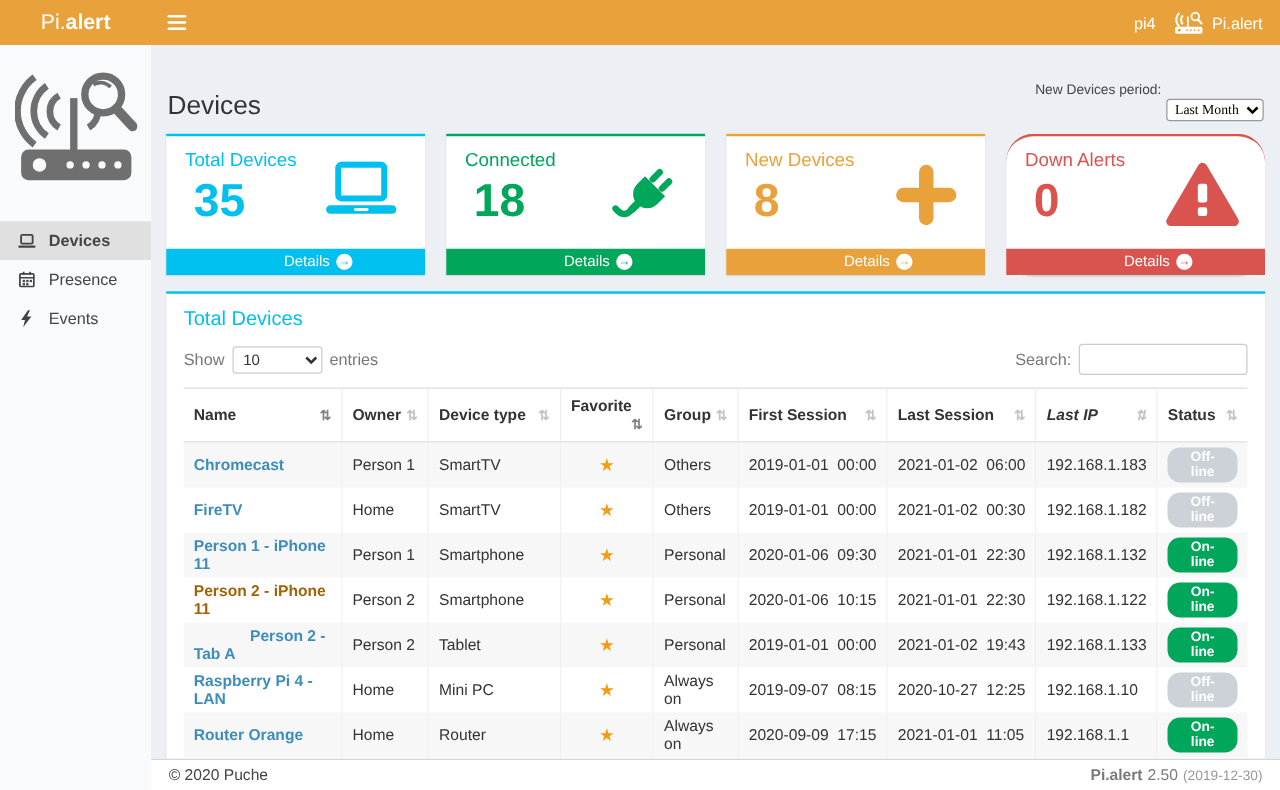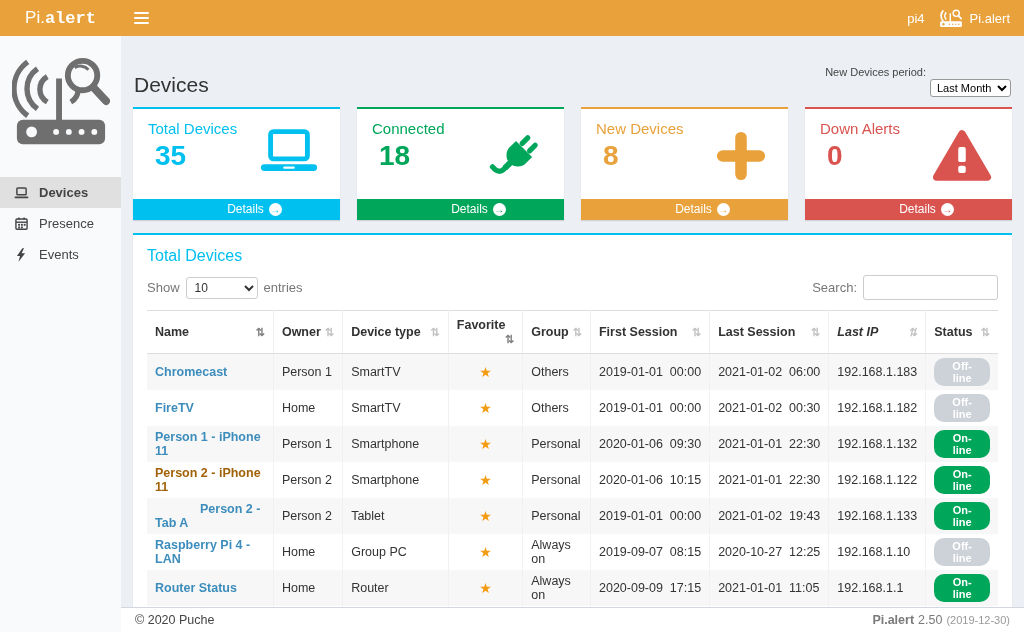--- a/index.html
+++ b/index.html
@@ -2,47 +2,47 @@
 <html><head>
 <meta charset="utf-8">
 <style>
   * { box-sizing: border-box; margin: 0; padding: 0; }
   html,body { width:1024px; height:632px; overflow:hidden; }
   body { font-family:"Liberation Sans", sans-serif; font-size:13px; color:#333; background:#ecf0f5; position:relative; }
 
   
   .main-header { position:absolute; top:0; left:0; width:1024px; height:36px; background:#e9a23b; display:flex; align-items:center; z-index:5; }
   .brand { width:121px; text-align:center; color:#fff; font-size:17px; }
-  .brand b { font-weight:700;font-family:Liberation Mono, monospace; }
+  .brand b { font-weight:700; }
   .hamburger { width:40px; height:36px; display:flex; flex-direction:column; justify-content:center; align-items:center; gap:3px; cursor:pointer; }
   .hamburger span { display:block; width:15px; height:2px; background:#fff; border-radius:1px; }
   .header-right { margin-left:auto; display:flex; align-items:center; gap:14px; padding-right:14px; color:#fff; font-size:13px; }
   .header-user { display:flex; align-items:center; gap:7px; }
 
   
   .sidebar { position:absolute; top:36px; left:0; bottom:0; width:121px; background:#f9fafc; }
   .sidebar-logo { padding:16px 10px 14px; text-align:center; }
   .sidebar-menu { margin-top:6px; }
   .menu-item { display:flex; align-items:center; gap:10px; padding:8px 13px; font-size:13px; color:#444; cursor:pointer; }
   .menu-item.active { background:#e0e0e0; font-weight:700; }
   .menu-item .mi-icon { width:16px; display:flex; justify-content:center; }
 
   
   .content-wrapper { position:absolute; top:36px; left:121px; right:0; bottom:25px; background:#ecf0f5; padding:9px 12px 8px; display:flex; flex-direction:column; overflow:hidden; }
   .title-row { display:flex; justify-content:space-between; align-items:flex-end; margin:2px 1px 10px; }
   .page-title { font-size:21px; font-weight:400; color:#333; }
   .period { font-size:11px; color:#444; display:flex; align-items:center; gap:4px; }
-  .period select { font-size:11px; font-family:Liberation Sans, sans-serif; padding:1px 2px; border:1px solid #999; border-radius:3px; background:#fff;margin-top:32px; }
+  .period select { font-size:11px; font-family:Liberation Serif, serif; padding:1px 2px; border:1px solid #999; border-radius:3px; background:#fff;margin-top:32px; }
 
   
   .cards { display:flex; gap:17px; }
   .card { flex:1; position:relative; background:#fff; border-top:2px solid #888; box-shadow:0 1px 1px rgba(0,0,0,0.12); height:113px; display:flex; flex-direction:column; }
   .card-body { flex:1; padding:11px 15px 0; position:relative; }
   .card-label { font-size:15px; }
-  .card-value { font-size:28px; font-weight:700; margin:4px 0 0 7px; line-height:1.1; }
+  .card-value { font-size:37px; font-weight:700; margin:4px 0 0 7px; line-height:1.1; }
   .card-icon { position:absolute; right:20px; top:20px; }
   .card-footer { height:21px; line-height:21px; text-align:center; color:#fff; font-size:12px; cursor:pointer; display:flex; align-items:center; justify-content:center; gap:5px;padding-left:36px; }
   .det-arrow { display:inline-block; width:13px; height:13px; border-radius:50%; background:#fff; font-size:10px; font-weight:700; line-height:13px; text-align:center; }
 
   
   .panel { margin-top:13px; background:#fff; border-top:2px solid #00c0ef; box-shadow:0 1px 1px rgba(0,0,0,0.12); padding:10px 14px 8px; flex:1; display:flex; flex-direction:column; }
   .panel-title { color:#00c0ef; font-size:16px; font-weight:400; margin:2px 0 10px; }
   .controls-row { display:flex; justify-content:space-between; align-items:center; color:#777; margin-bottom:10px; font-size:13px;gap:10px; }
   .show-ctrl { display:flex; align-items:center; gap:6px; }
   .show-ctrl select { width:72px; font-size:12px; font-family:inherit; padding:2px 4px; border:1px solid #ccc; border-radius:3px; background:#fff; color:#333; }
@@ -220,21 +220,21 @@
               <rect x="3" y="22" width="50" height="12" rx="6"></rect>
             </svg>
         </span>
       </div>
       <div class="card-footer" style="background: rgb(233, 162, 59);">
           <span>Details</span>
           <span class="det-arrow" style="color: rgb(233, 162, 59);">→</span>
         </div>
     </div>
 
-    <div class="card" style="border-top-color: rgb(217, 83, 79);">
+    <div class="card" style="border-top-color: rgb(217, 83, 79); border-radius: 22px;">
       <div class="card-body">
         <div class="card-label" style="color: rgb(217, 83, 79);">Down Alerts</div>
         <div class="card-value" style="color: rgb(217, 83, 79);">0</div>
         <span class="card-icon" style="color: rgb(217, 83, 79);">
           <svg width="60" height="54" viewBox="0 0 64 57">
               <polygon points="32,5 59,51 5,51" fill="currentColor" stroke="currentColor" stroke-width="8" stroke-linejoin="round"></polygon>
               <rect x="28" y="19" width="8" height="16" rx="2" fill="#fff"></rect>
               <rect x="28" y="39" width="8" height="7.5" rx="2" fill="#fff"></rect>
             </svg>
         </span>
@@ -327,30 +327,30 @@
             <td class="c-fav"><span class="fav-star" style="color: rgb(243, 156, 18);">★</span></td>
             <td class="c-group">Personal</td>
             <td class="c-date">2019-01-01  00:00</td>
             <td class="c-date">2021-01-02  19:43</td>
             <td class="c-ip">192.168.1.133</td>
             <td class="c-status"><span class="status-badge" style="background: rgb(0, 166, 90);">On-line</span></td>
           </tr>
           <tr>
             <td class="c-name"><a class="dev-link" style="color: rgb(60, 141, 188);">Raspberry Pi 4 - LAN</a></td>
             <td class="c-owner">Home</td>
-            <td class="c-type">Group PC</td>
+            <td class="c-type">Mini PC</td>
             <td class="c-fav"><span class="fav-star" style="color: rgb(243, 156, 18);">★</span></td>
             <td class="c-group">Always on</td>
             <td class="c-date">2019-09-07  08:15</td>
             <td class="c-date">2020-10-27  12:25</td>
             <td class="c-ip">192.168.1.10</td>
             <td class="c-status"><span class="status-badge" style="background: rgb(204, 210, 216);">Off-line</span></td>
           </tr>
           <tr>
-            <td class="c-name"><a class="dev-link" style="color: rgb(60, 141, 188);">Router Status</a></td>
+            <td class="c-name"><a class="dev-link" style="color: rgb(60, 141, 188);">Router Orange</a></td>
             <td class="c-owner">Home</td>
             <td class="c-type">Router</td>
             <td class="c-fav"><span class="fav-star" style="color: rgb(243, 156, 18);">★</span></td>
             <td class="c-group">Always on</td>
             <td class="c-date">2020-09-09  17:15</td>
             <td class="c-date">2021-01-01  11:05</td>
             <td class="c-ip">192.168.1.1</td>
             <td class="c-status"><span class="status-badge" style="background: rgb(0, 166, 90);">On-line</span></td>
           </tr>
           <tr>

